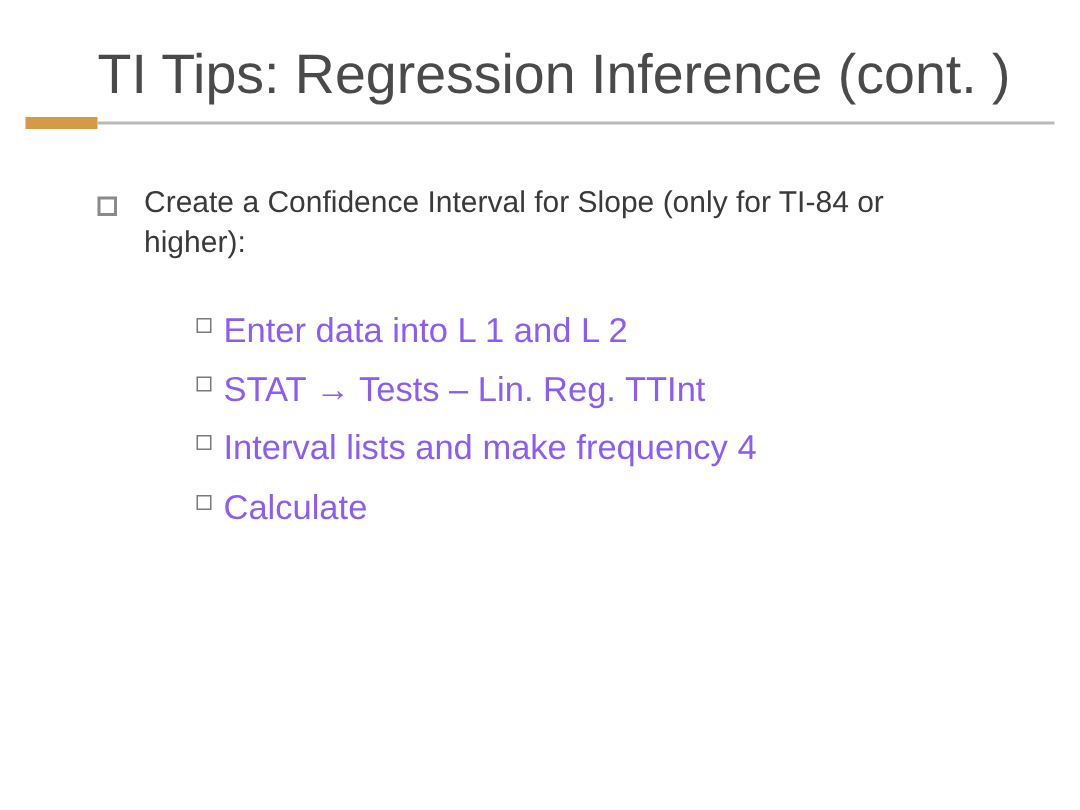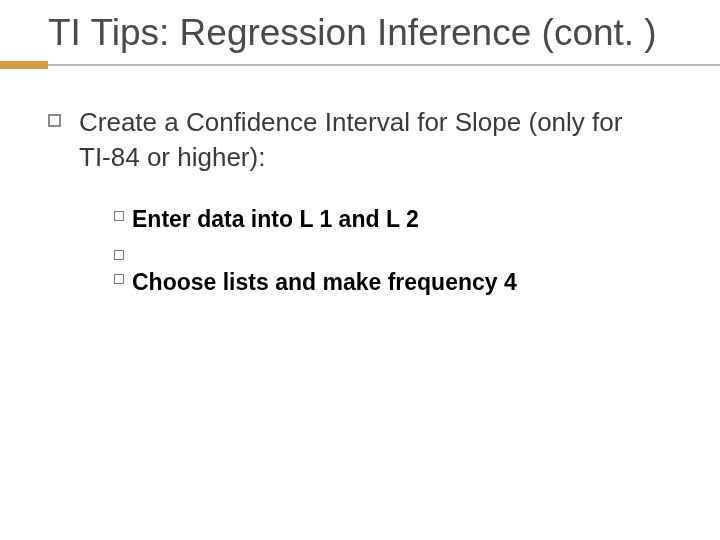--- a/index.html
+++ b/index.html
@@ -1,30 +1,30 @@
 <!DOCTYPE html>
 <html><head>
 <meta charset="utf-8">
 <style>
   * { margin: 0; padding: 0; box-sizing: border-box; }
   html, body { width: 720px; height: 540px; background: #ffffff; font-family: Arial, Helvetica, sans-serif; color: #3f3f3f; }
-  .slide { width: 720px; height: 384px; position: relative; padding: 0; }
+  .slide { width: 720px; height: 384px; position: relative; padding: 17px; }
   .title-block { padding: 12px 0 0 48px; }
   .title { font-size: 37px; font-weight: 400; color: #4a4a4a; line-height: 1.15; }
   .rule-wrap { display: flex; align-items: center; margin-top: 6px; }
   .rule-accent { width: 48px; height: 8px; background: #d59a45; }
   .rule-line { flex: 1; height: 2px; background: #b9b9b9; }
   .content { padding: 36px 60px 0 48px; }
   .main-item { display: flex; align-items: flex-start; gap: 18px; margin-bottom: 28px; }
   .main-bullet { width: 13px; height: 13px; border: 2px solid #8a8a8a; margin-top: 9px; flex: 0 0 13px; }
-  .main-text { font-size: 26px; line-height: 1.35; color: #3a3a3a; }
+  .main-text { font-size: 20px; line-height: 1.35; color: #3a3a3a; }
   .sub-list { margin-left: 66px; margin-top: 8px; }
   .sub-item { display: flex; align-items: flex-start; gap: 8px; margin-bottom: 6px; }
   .sub-bullet { width: 10px; height: 10px; border: 1.5px solid #7a7a7a; margin-top: 8px; flex: 0 0 10px; }
-  .sub-text { font-size: 23px; line-height: 1.45; color: #000000; font-weight: bold; }
+  .sub-text { font-size: 23px; line-height: 1.45; color: #8b5cf6; }
   .arrow { display: inline-block; font-family: Arial, sans-serif; }
 </style>
 </head>
 <body>
 
 <div class="slide">
 
   <div class="title-block">
     <div class="title">TI Tips: Regression Inference (cont. )</div>
   </div>
@@ -43,26 +43,31 @@
 
     <div class="sub-list">
 
       <div class="sub-item">
         <div class="sub-bullet"></div>
         <div class="sub-text"><span>Enter</span><span> data into L 1 and L 2</span></div>
       </div>
 
       <div class="sub-item">
         <div class="sub-bullet"></div>
+        <div class="sub-text"><span>STAT</span> <span class="arrow">→</span><span> Tests – Lin. Reg. TTInt</span></div>
       </div>
 
       <div class="sub-item">
         <div class="sub-bullet"></div>
-        <div class="sub-text"><span>Choose</span><span> lists and make frequency 4</span></div>
+        <div class="sub-text"><span>Interval</span><span> lists and make frequency 4</span></div>
       </div>
 
 
+      <div class="sub-item">
+        <div class="sub-bullet"></div>
+        <div class="sub-text"><span>Calculate</span><span></span></div>
+      </div>
 
     </div>
 
   </div>
 
 </div>
 
 </body></html>

